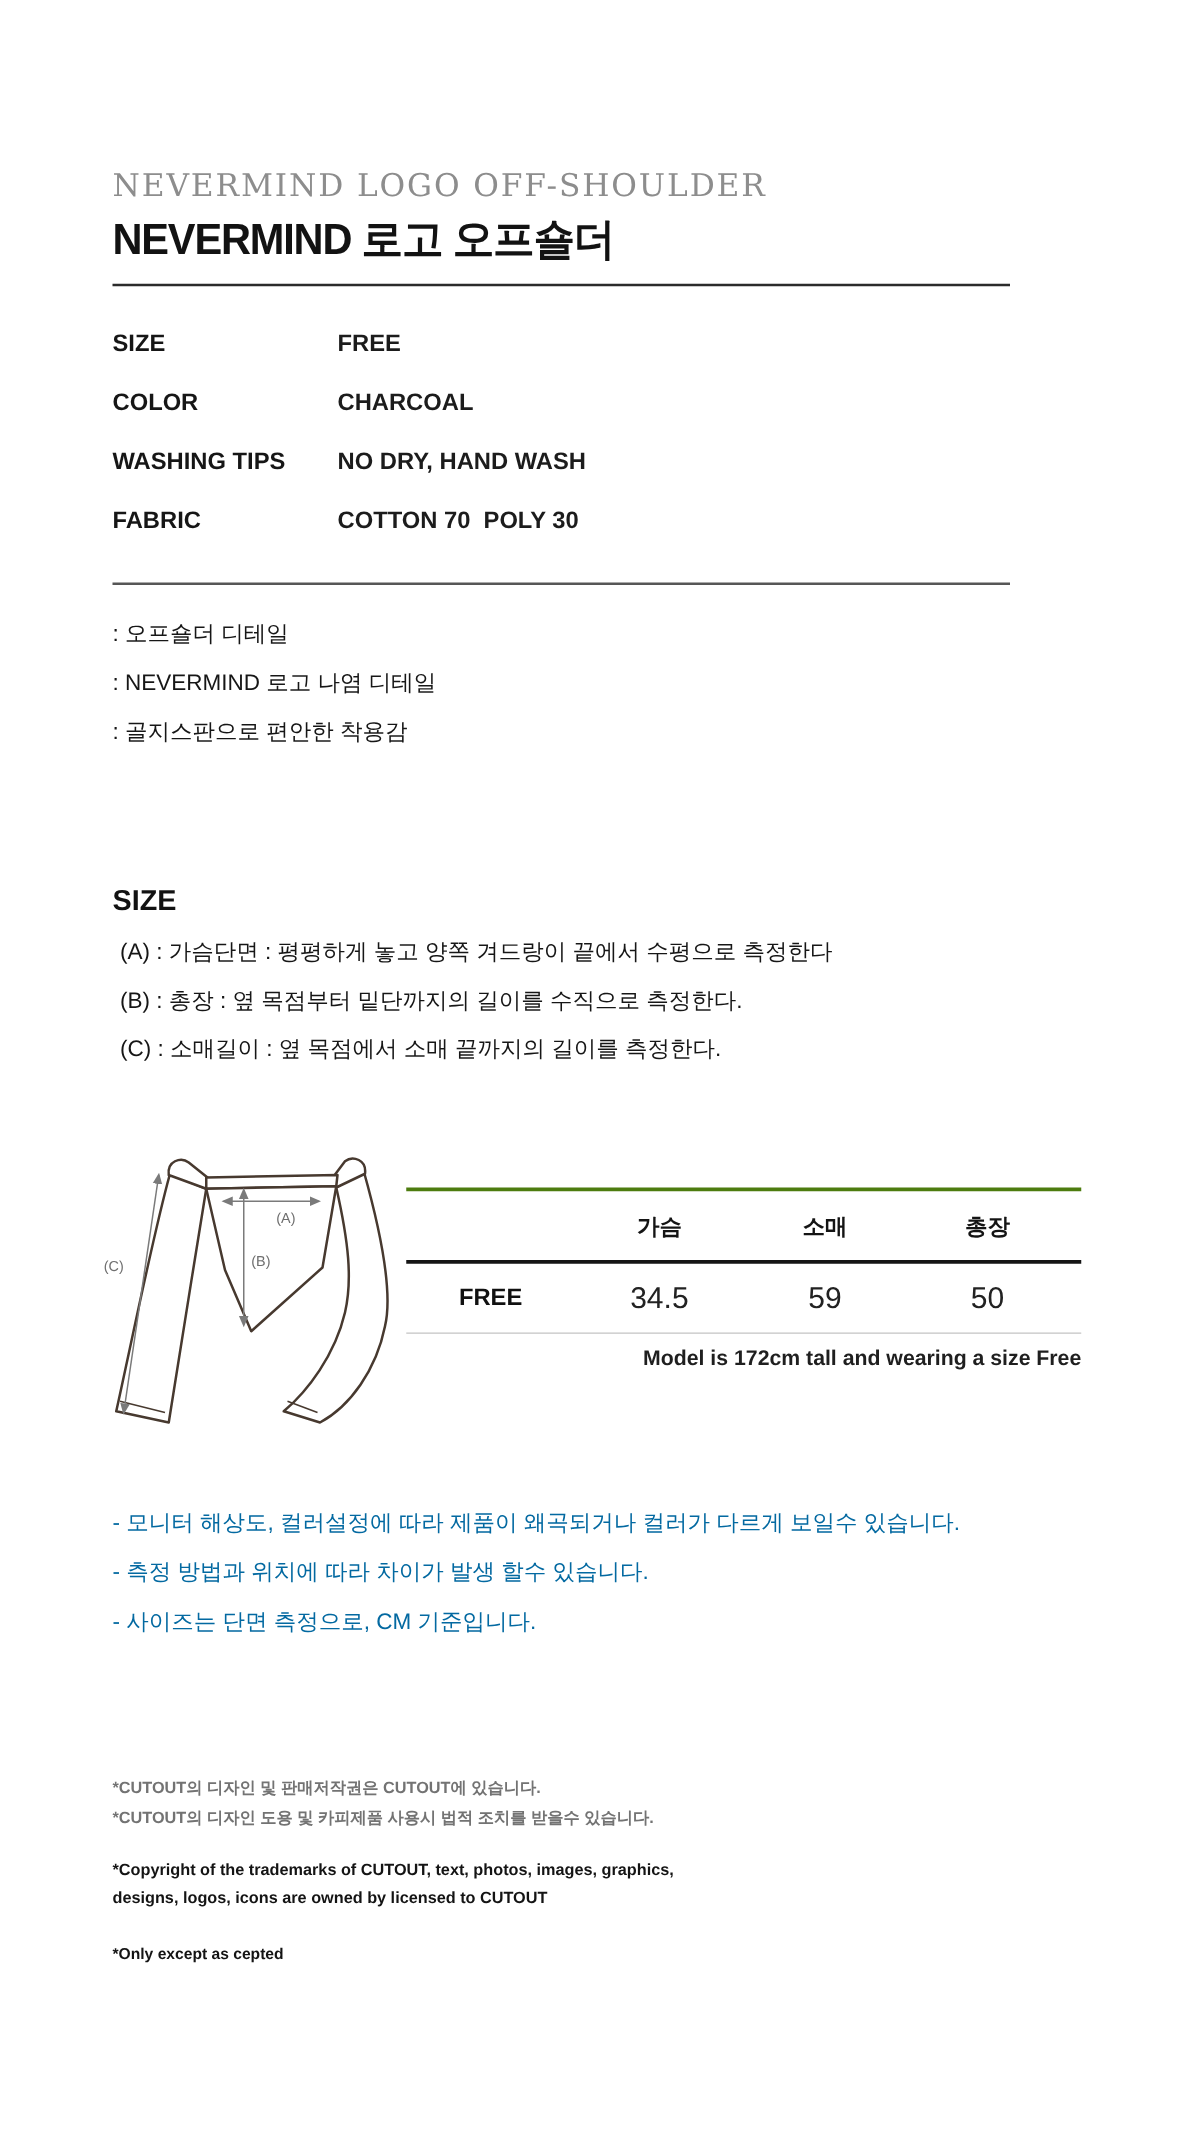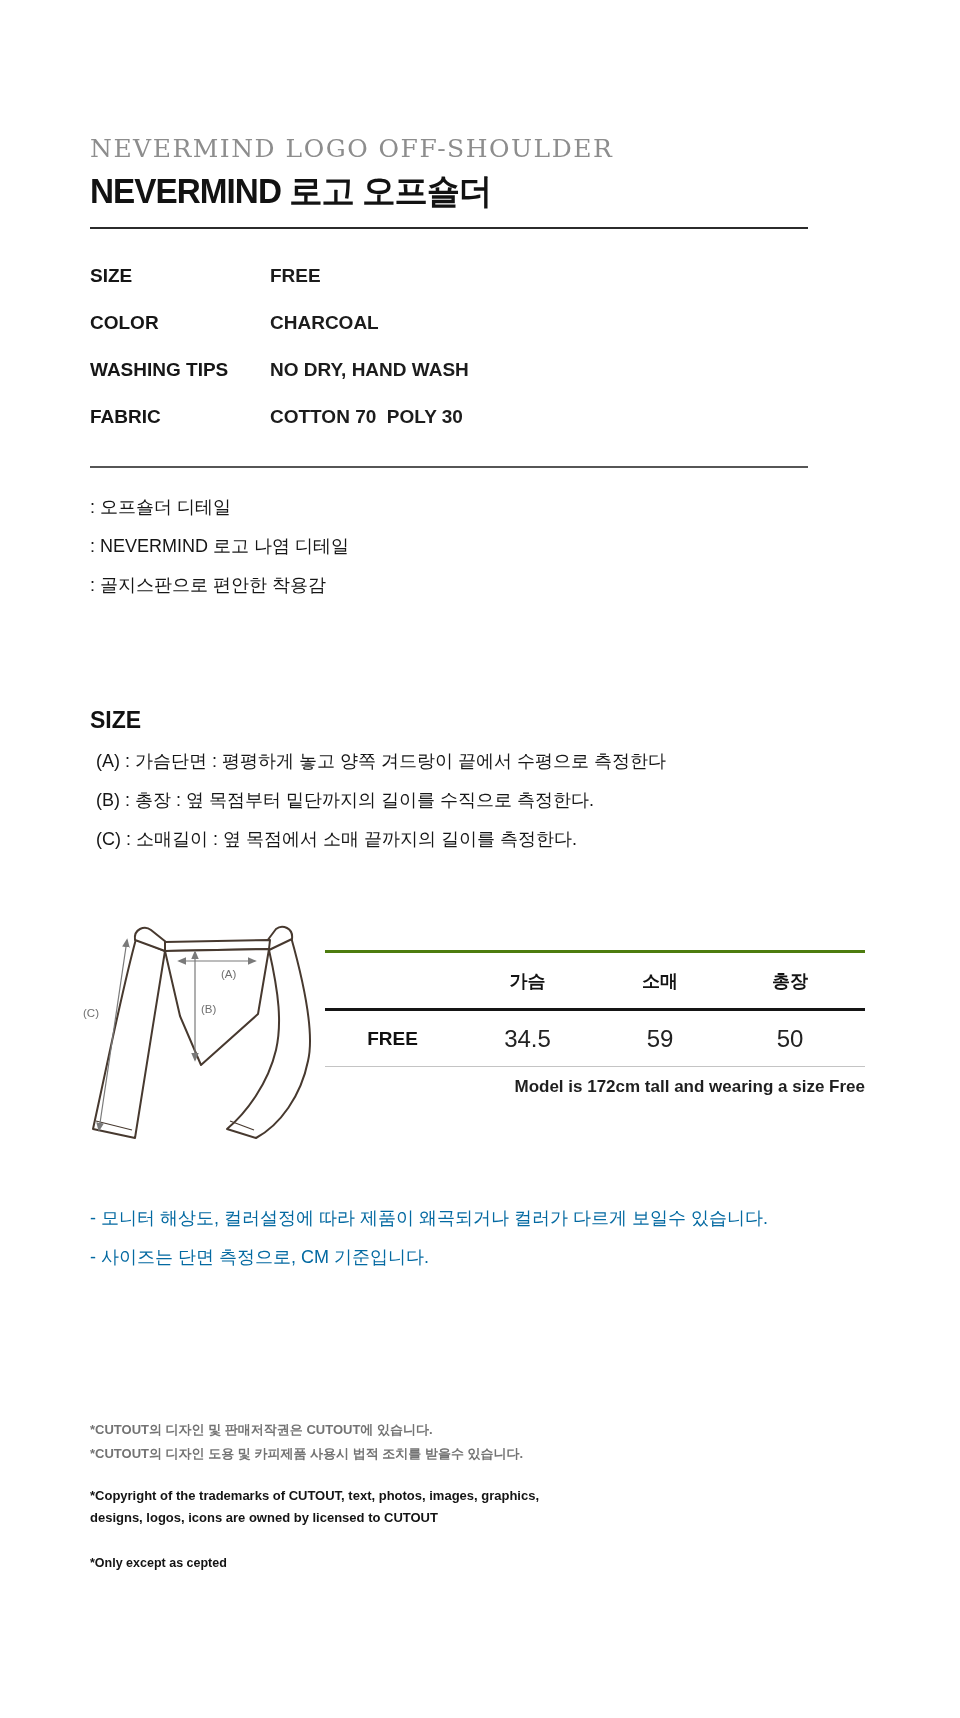--- a/index.html
+++ b/index.html
@@ -164,20 +164,21 @@
       <div class="st-cell">34.5</div>
       <div class="st-cell">59</div>
       <div class="st-cell">50</div>
     </div>
   </div>
 
   <div class="abs model-info">Model is 172cm tall and wearing a size Free</div>
 
   <div class="abs notices">
     <div class="notice-line">- 모니터 해상도, 컬러설정에 따라 제품이 왜곡되거나 컬러가 다르게 보일수 있습니다.</div>
+    <div class="notice-line">- 측정 방법과 위치에 따라 차이가 발생 할수 있습니다.</div>
     <div class="notice-line">- 사이즈는 단면 측정으로, CM 기준입니다.</div>
   </div>
 
   <div class="abs footer-ko">
     <div>*CUTOUT의 디자인 및 판매저작권은 CUTOUT에 있습니다.</div>
     <div>*CUTOUT의 디자인 도용 및 카피제품 사용시 법적 조치를 받을수 있습니다.</div>
   </div>
 
   <div class="abs footer-en">
     <div>*Copyright of the trademarks of CUTOUT, text, photos, images, graphics,</div>

